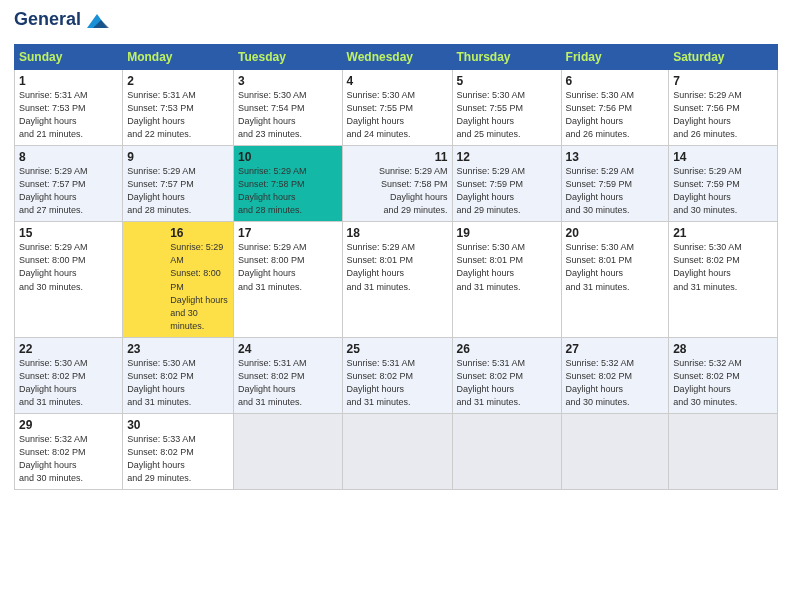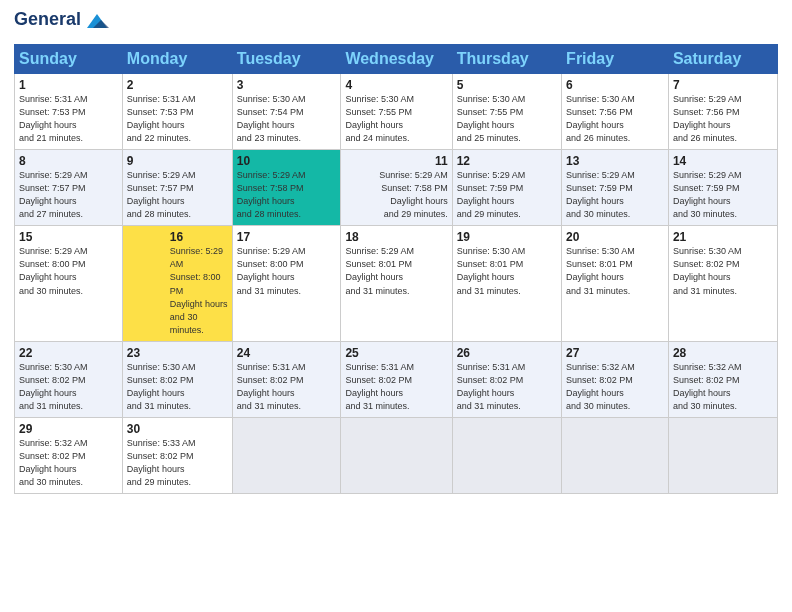--- a/index.html
+++ b/index.html
@@ -50,22 +50,22 @@
       font-size: 14px;
       color: #555;
     }
     .calendar {
       width: 100%;
       border-collapse: collapse;
       border: 1px solid #ccc;
     }
     .calendar th {
       background: #2a5caa;
-      color: #7dd3fc;
-      font-size: 16px;
+      color: #bef264;
+      font-size: 12px;
       font-weight: bold;
       padding: 5px 4px;
       text-align: left;
       border: 1px solid #2a5caa;
     }
     .calendar td {
       vertical-align: top;
       padding: 4px 4px 4px 4px;
       font-size: 9.5px;
       color: #333;

